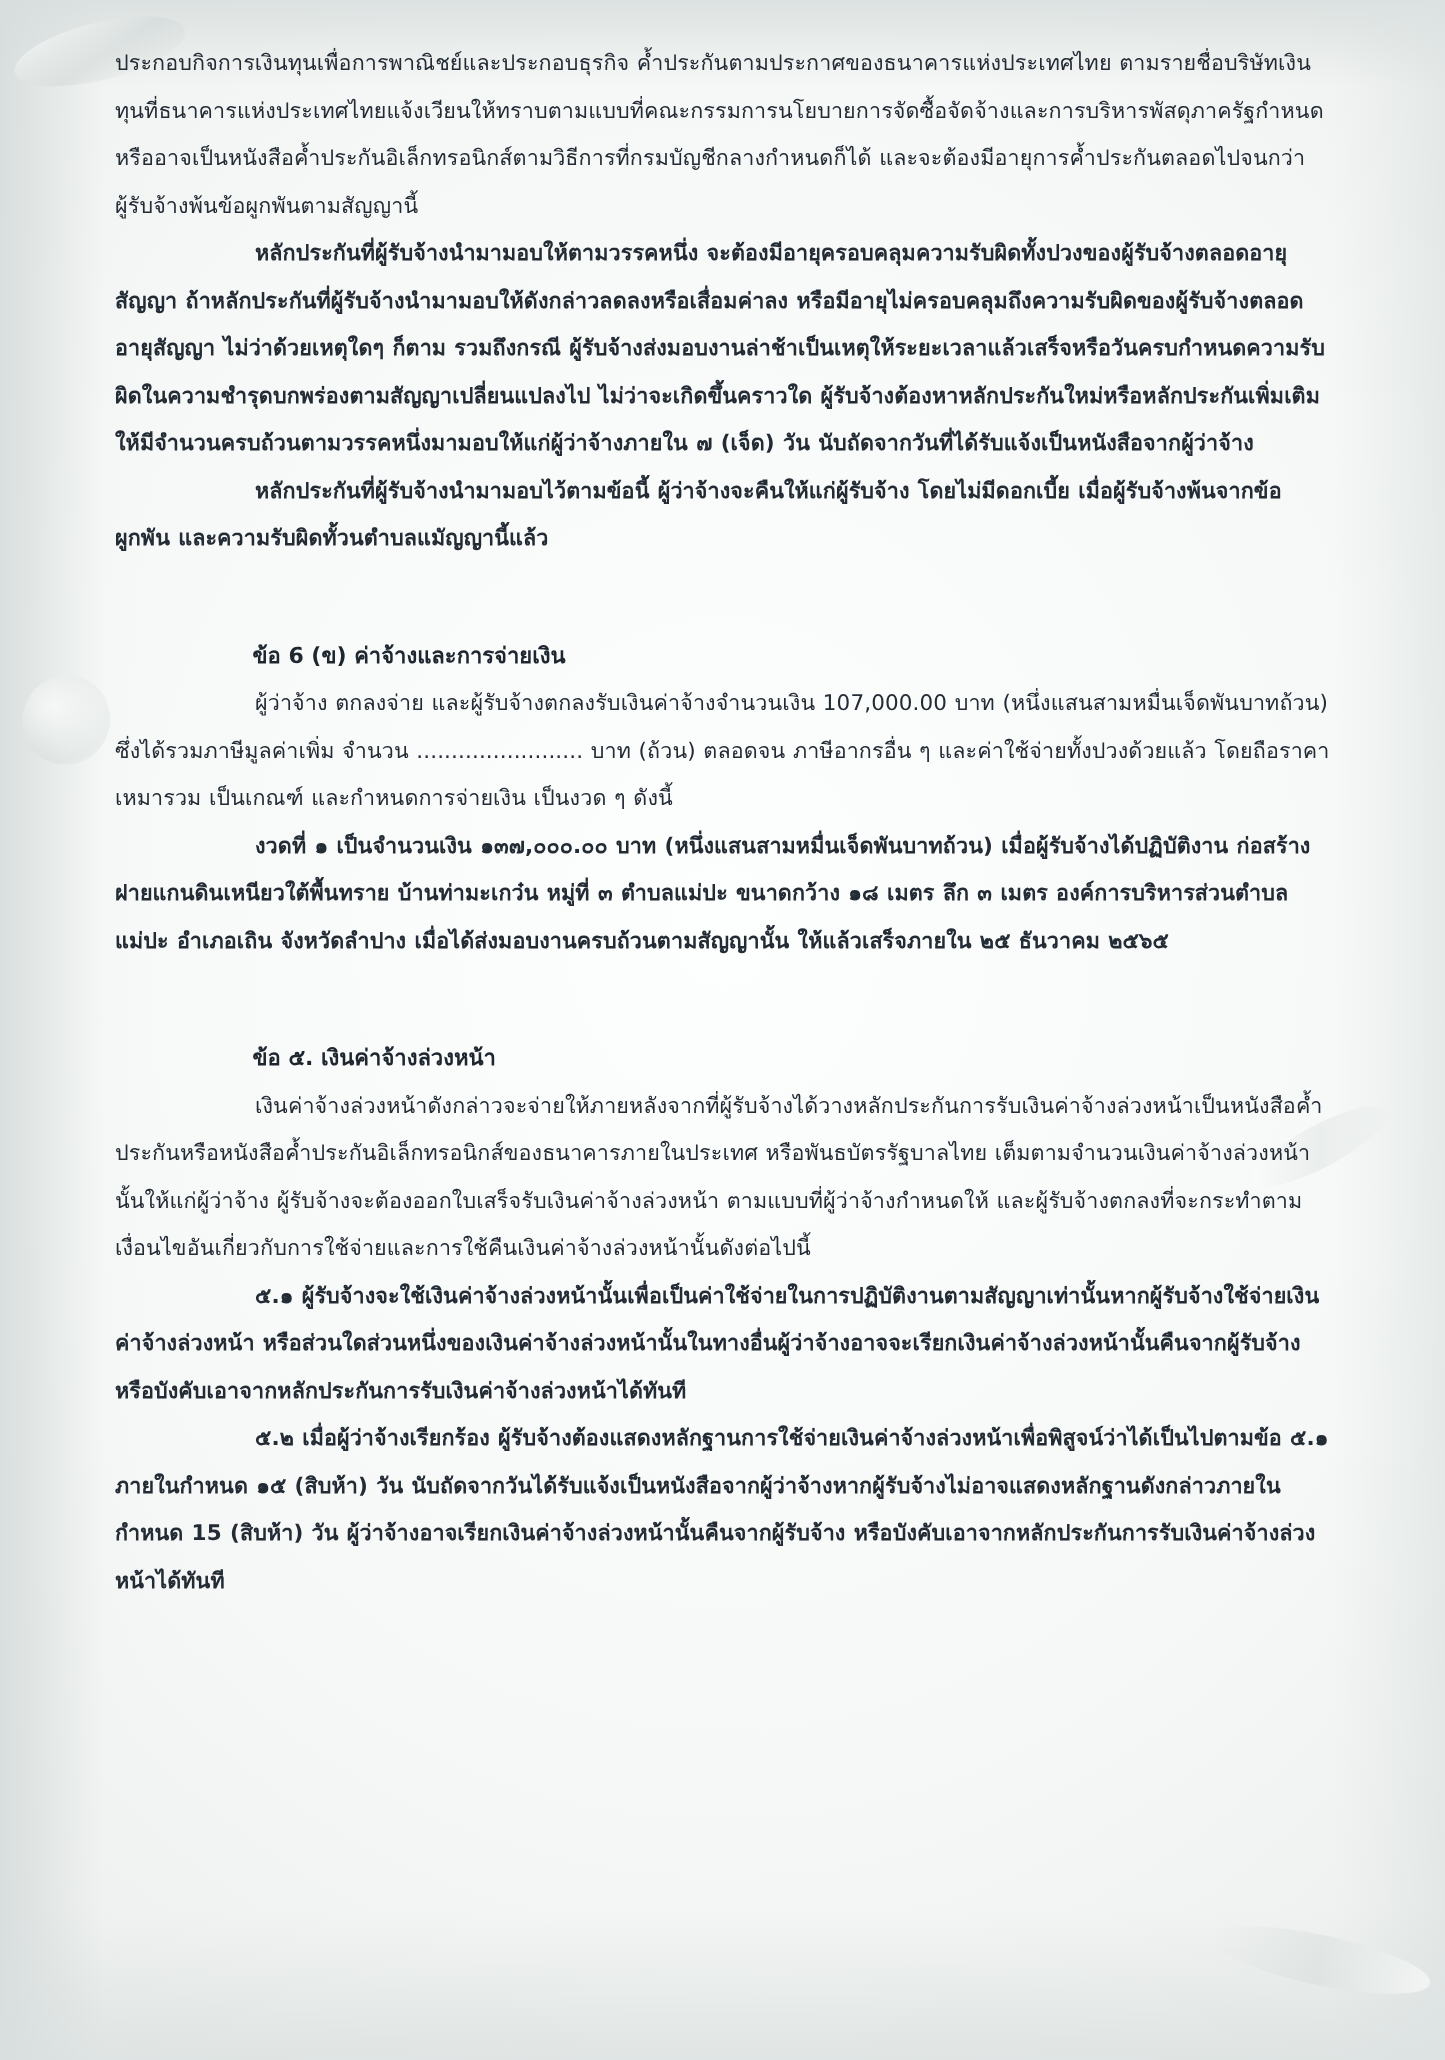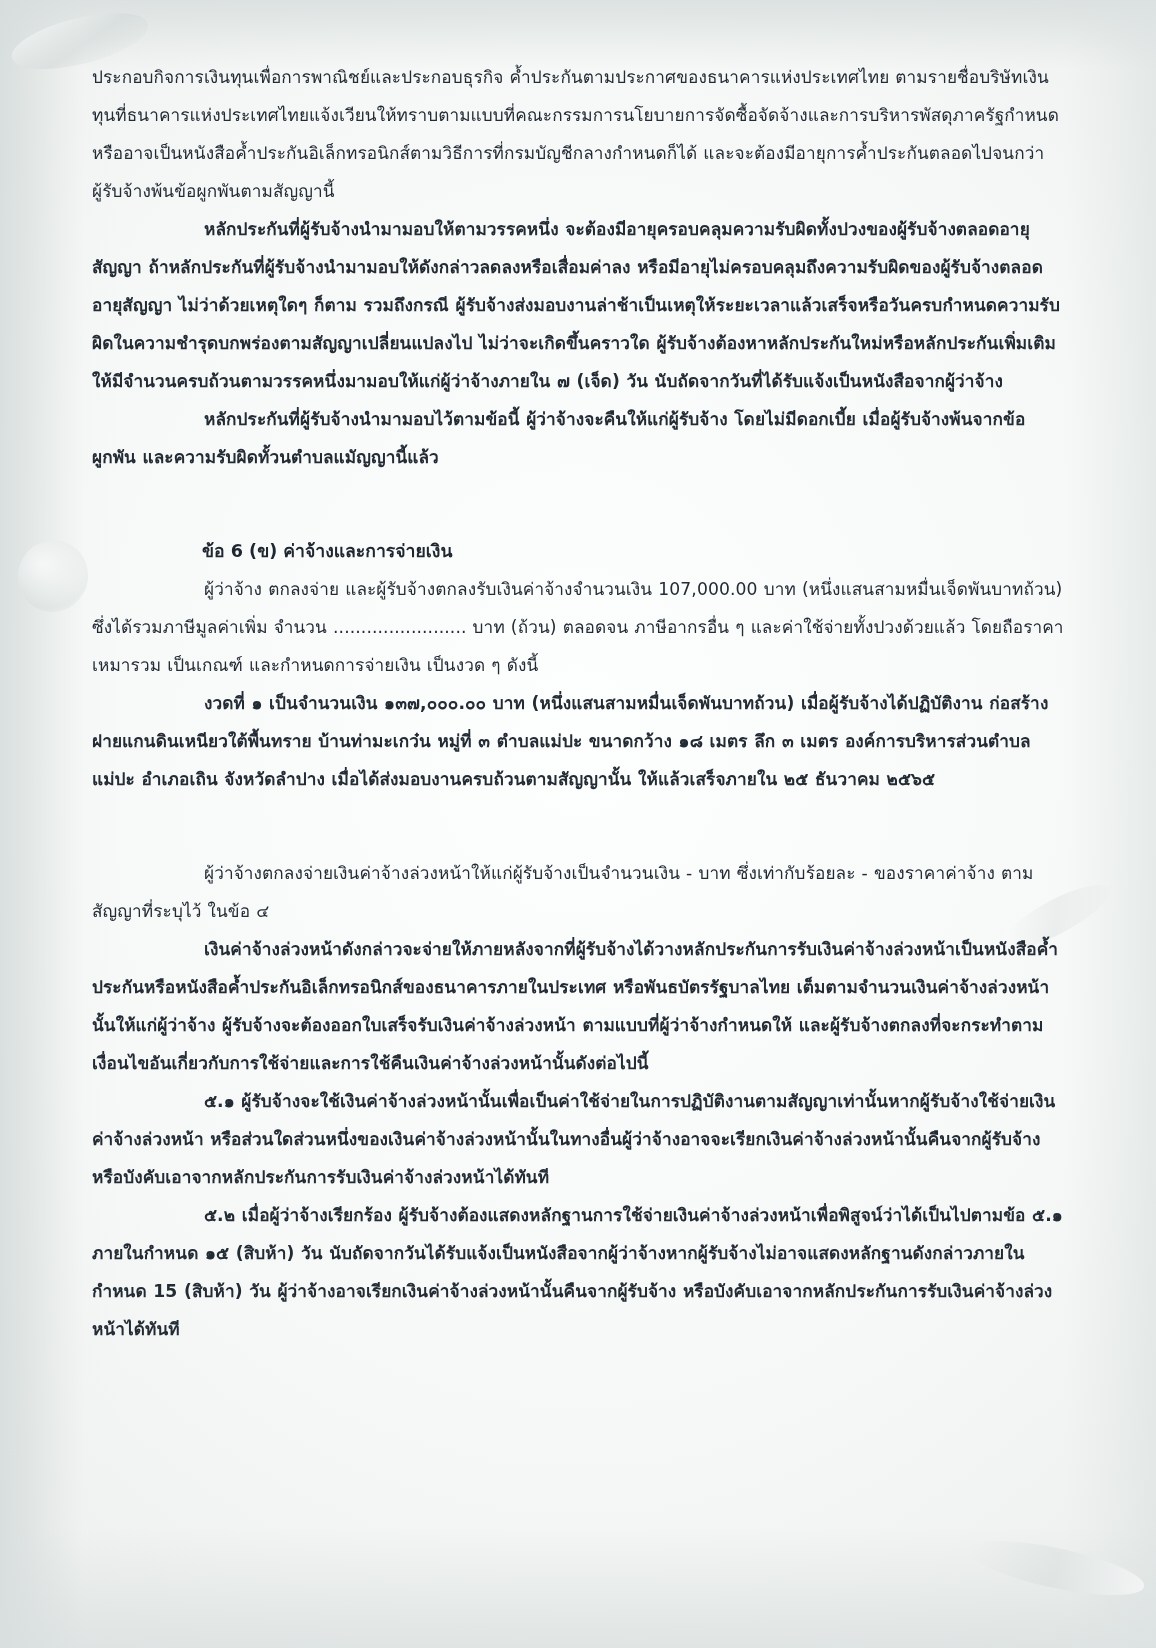--- a/index.html
+++ b/index.html
@@ -86,21 +86,21 @@
   .crease-bottom-right {
     right: 10px; bottom: 60px;
     width: 180px; height: 40px;
     border-radius: 50%;
     transform: rotate(12deg);
     background: linear-gradient(90deg, rgba(255,255,255,0), rgba(205,213,212,0.5), rgba(255,255,255,0.9));
   }
 
   .content {
     position: relative;
-    padding: 58px 92px 0 92px;
+    padding: 32px 92px 0 92px;
     box-sizing: border-box;
     z-index: 3;
   }
 
   p.para {
     margin: 0;
     color: #232b35;
     font-size: 17.2px;
     line-height: 38px;
     letter-spacing: 0.1px;
@@ -155,22 +155,22 @@
     <div class="spacer-lg"></div>
 
     <h2 class="heading">ข้อ 6 (ข) ค่าจ้างและการจ่ายเงิน</h2>
 
     <p class="para indent-2">ผู้ว่าจ้าง ตกลงจ่าย และผู้รับจ้างตกลงรับเงินค่าจ้างจำนวนเงิน 107,000.00 บาท (หนึ่งแสนสามหมื่นเจ็ดพันบาทถ้วน) ซึ่งได้รวมภาษีมูลค่าเพิ่ม จำนวน ........................ บาท (ถ้วน) ตลอดจน ภาษีอากรอื่น ๆ และค่าใช้จ่ายทั้งปวงด้วยแล้ว โดยถือราคาเหมารวม เป็นเกณฑ์ และกำหนดการจ่ายเงิน เป็นงวด ๆ ดังนี้</p>
 
     <p class="para indent-2">งวดที่ ๑ เป็นจำนวนเงิน ๑๓๗,๐๐๐.๐๐ บาท (หนึ่งแสนสามหมื่นเจ็ดพันบาทถ้วน) เมื่อผู้รับจ้างได้ปฏิบัติงาน ก่อสร้างฝายแกนดินเหนียวใต้พื้นทราย บ้านท่ามะเกว๋น หมู่ที่ ๓ ตำบลแม่ปะ ขนาดกว้าง ๑๘ เมตร ลึก ๓ เมตร องค์การบริหารส่วนตำบลแม่ปะ อำเภอเถิน จังหวัดลำปาง เมื่อได้ส่งมอบงานครบถ้วนตามสัญญานั้น ให้แล้วเสร็จภายใน ๒๕ ธันวาคม ๒๕๖๕</p>
 
     <div class="spacer-lg"></div>
 
+    <h2 class="heading">ข้อ ๕. เงินค่าจ้างล่วงหน้า</h2>
 
-    <p class="para indent-2">ผู้ว่าจ้างตกลงจ่ายเงินค่าจ้างล่วงหน้าให้แก่ผู้รับจ้างเป็นจำนวนเงิน - บาท ซึ่งเท่ากับร้อยละ - ของราคาค่าจ้าง ตามสัญญาที่ระบุไว้ ในข้อ ๔</p>
 
     <p class="para indent-2">เงินค่าจ้างล่วงหน้าดังกล่าวจะจ่ายให้ภายหลังจากที่ผู้รับจ้างได้วางหลักประกันการรับเงินค่าจ้างล่วงหน้าเป็นหนังสือค้ำประกันหรือหนังสือค้ำประกันอิเล็กทรอนิกส์ของธนาคารภายในประเทศ หรือพันธบัตรรัฐบาลไทย เต็มตามจำนวนเงินค่าจ้างล่วงหน้านั้นให้แก่ผู้ว่าจ้าง ผู้รับจ้างจะต้องออกใบเสร็จรับเงินค่าจ้างล่วงหน้า ตามแบบที่ผู้ว่าจ้างกำหนดให้ และผู้รับจ้างตกลงที่จะกระทำตามเงื่อนไขอันเกี่ยวกับการใช้จ่ายและการใช้คืนเงินค่าจ้างล่วงหน้านั้นดังต่อไปนี้</p>
 
     <p class="para indent-2">๕.๑ ผู้รับจ้างจะใช้เงินค่าจ้างล่วงหน้านั้นเพื่อเป็นค่าใช้จ่ายในการปฏิบัติงานตามสัญญาเท่านั้นหากผู้รับจ้างใช้จ่ายเงินค่าจ้างล่วงหน้า หรือส่วนใดส่วนหนึ่งของเงินค่าจ้างล่วงหน้านั้นในทางอื่นผู้ว่าจ้างอาจจะเรียกเงินค่าจ้างล่วงหน้านั้นคืนจากผู้รับจ้างหรือบังคับเอาจากหลักประกันการรับเงินค่าจ้างล่วงหน้าได้ทันที</p>
 
     <p class="para indent-2">๕.๒ เมื่อผู้ว่าจ้างเรียกร้อง ผู้รับจ้างต้องแสดงหลักฐานการใช้จ่ายเงินค่าจ้างล่วงหน้าเพื่อพิสูจน์ว่าได้เป็นไปตามข้อ ๕.๑ ภายในกำหนด ๑๕ (สิบห้า) วัน นับถัดจากวันได้รับแจ้งเป็นหนังสือจากผู้ว่าจ้างหากผู้รับจ้างไม่อาจแสดงหลักฐานดังกล่าวภายในกำหนด 15 (สิบห้า) วัน ผู้ว่าจ้างอาจเรียกเงินค่าจ้างล่วงหน้านั้นคืนจากผู้รับจ้าง หรือบังคับเอาจากหลักประกันการรับเงินค่าจ้างล่วงหน้าได้ทันที</p>
 
 
   </div>
 </div>

